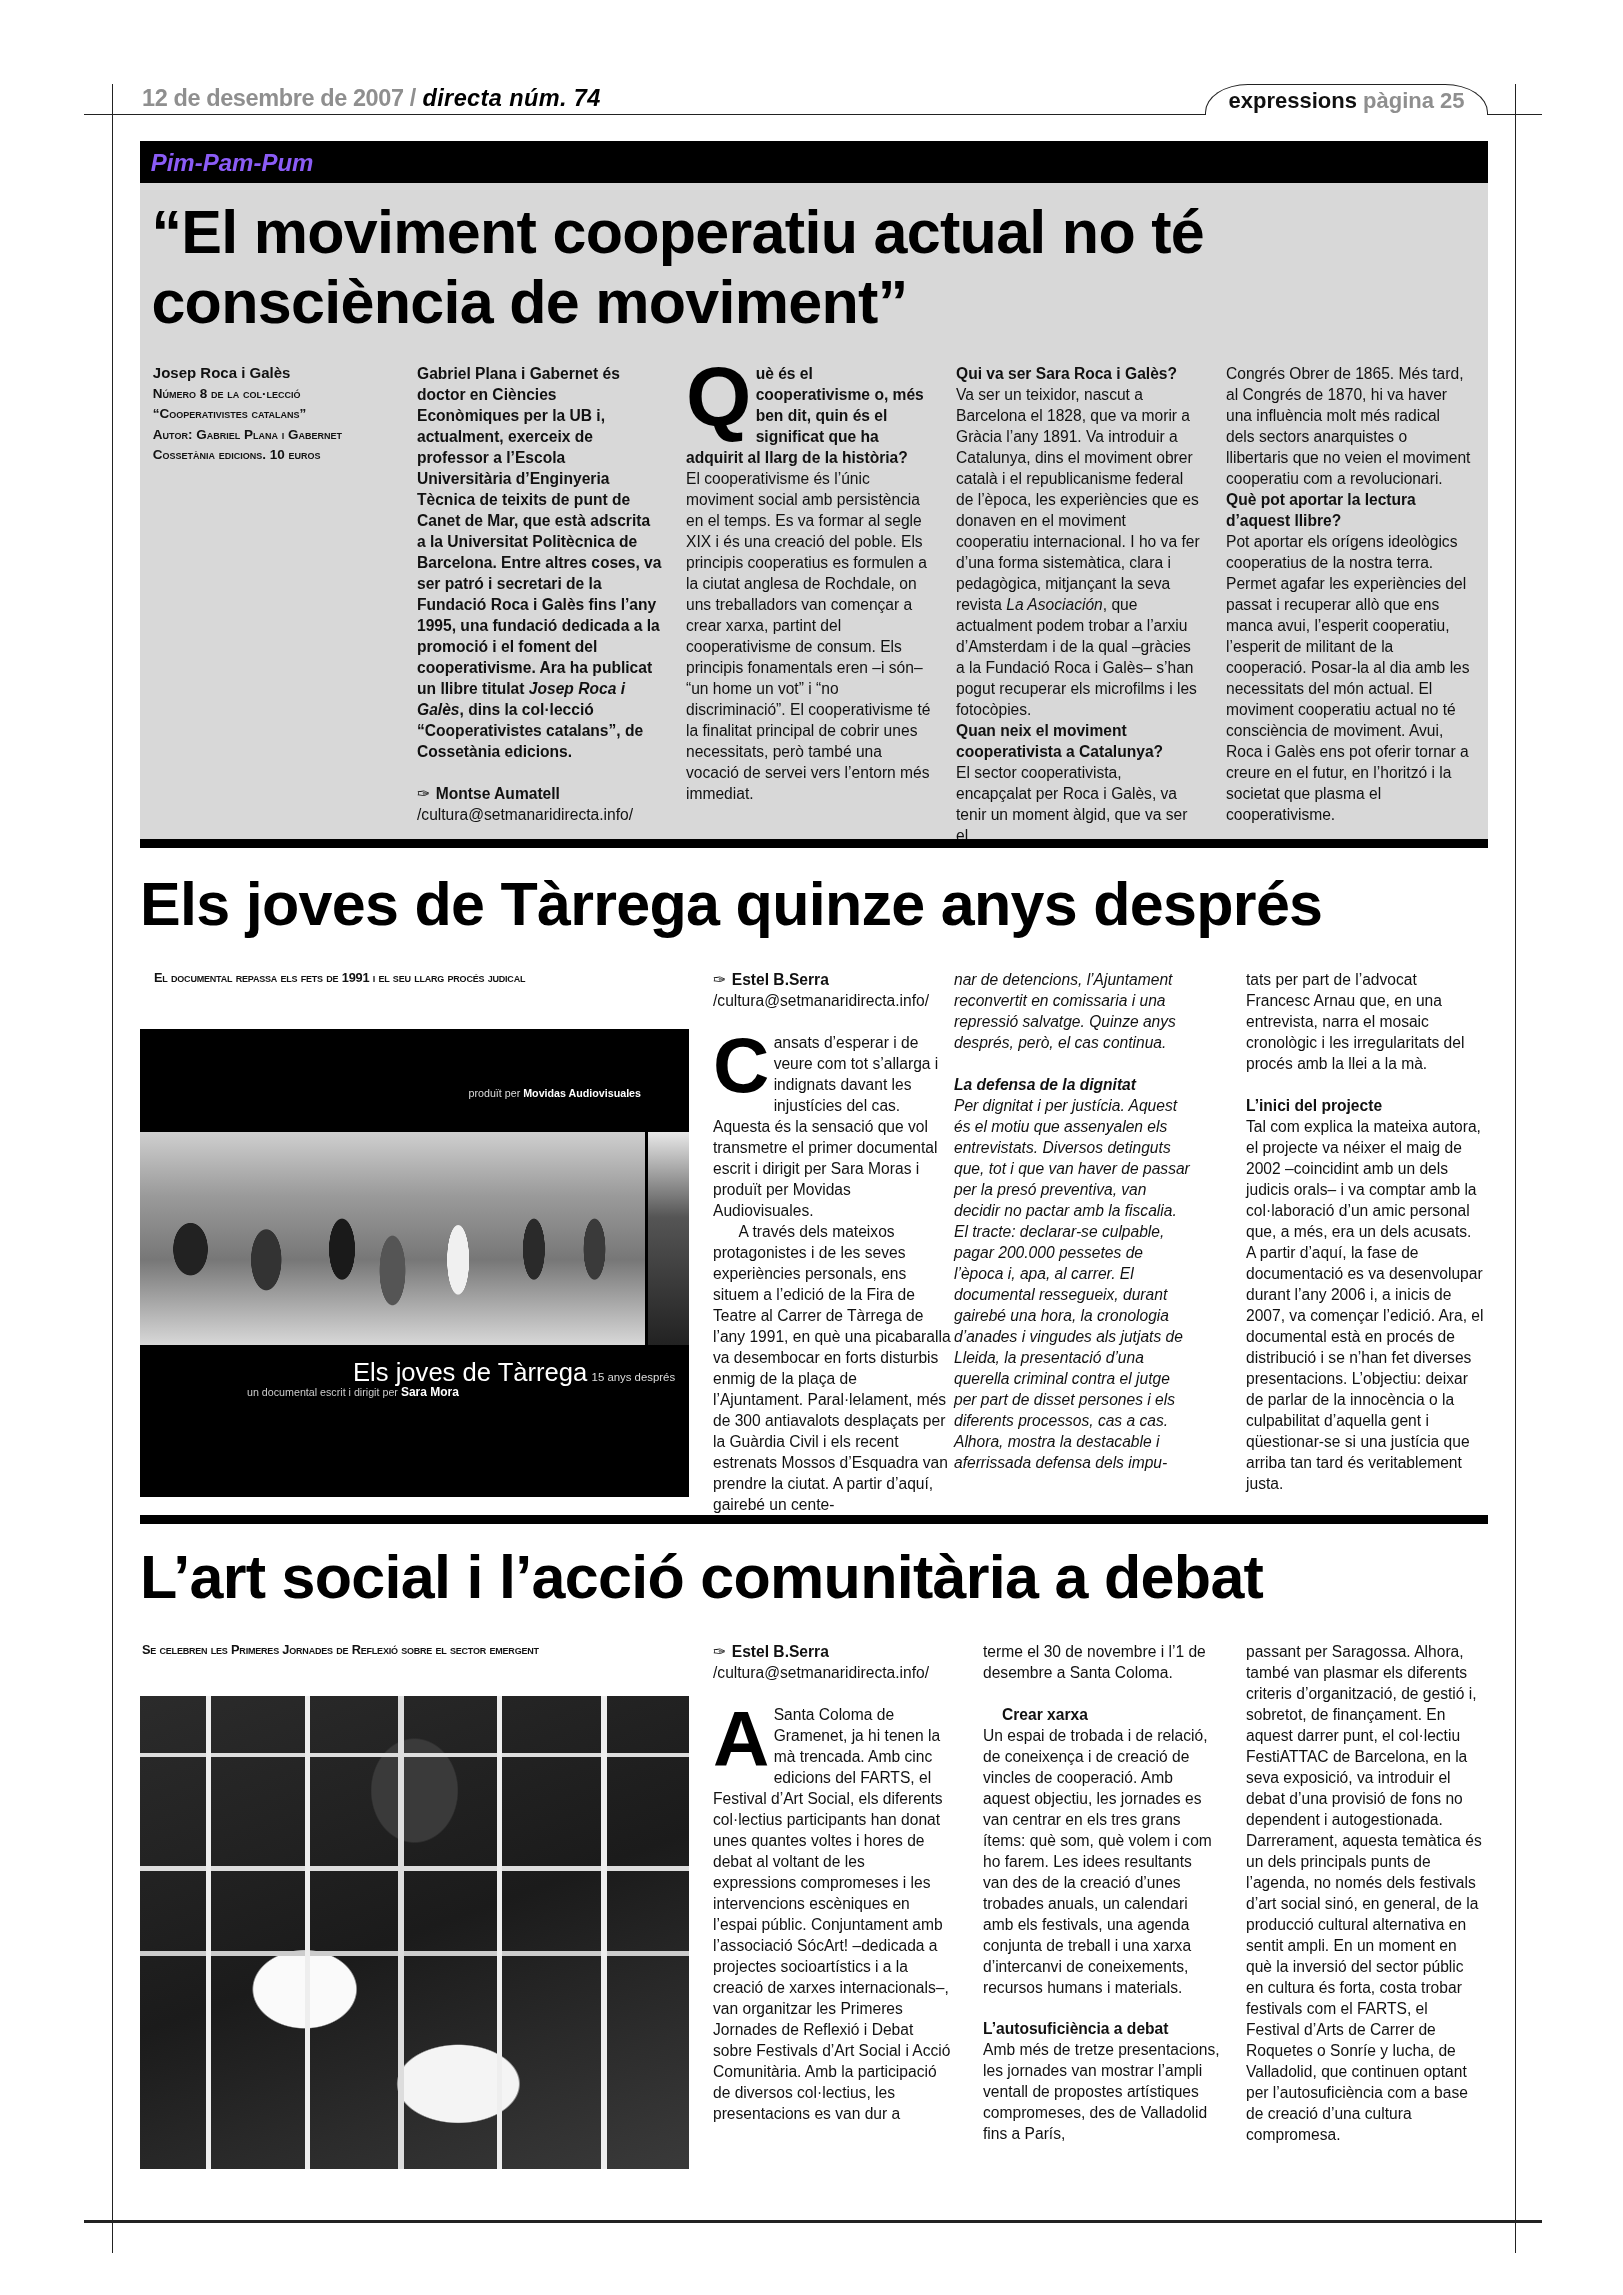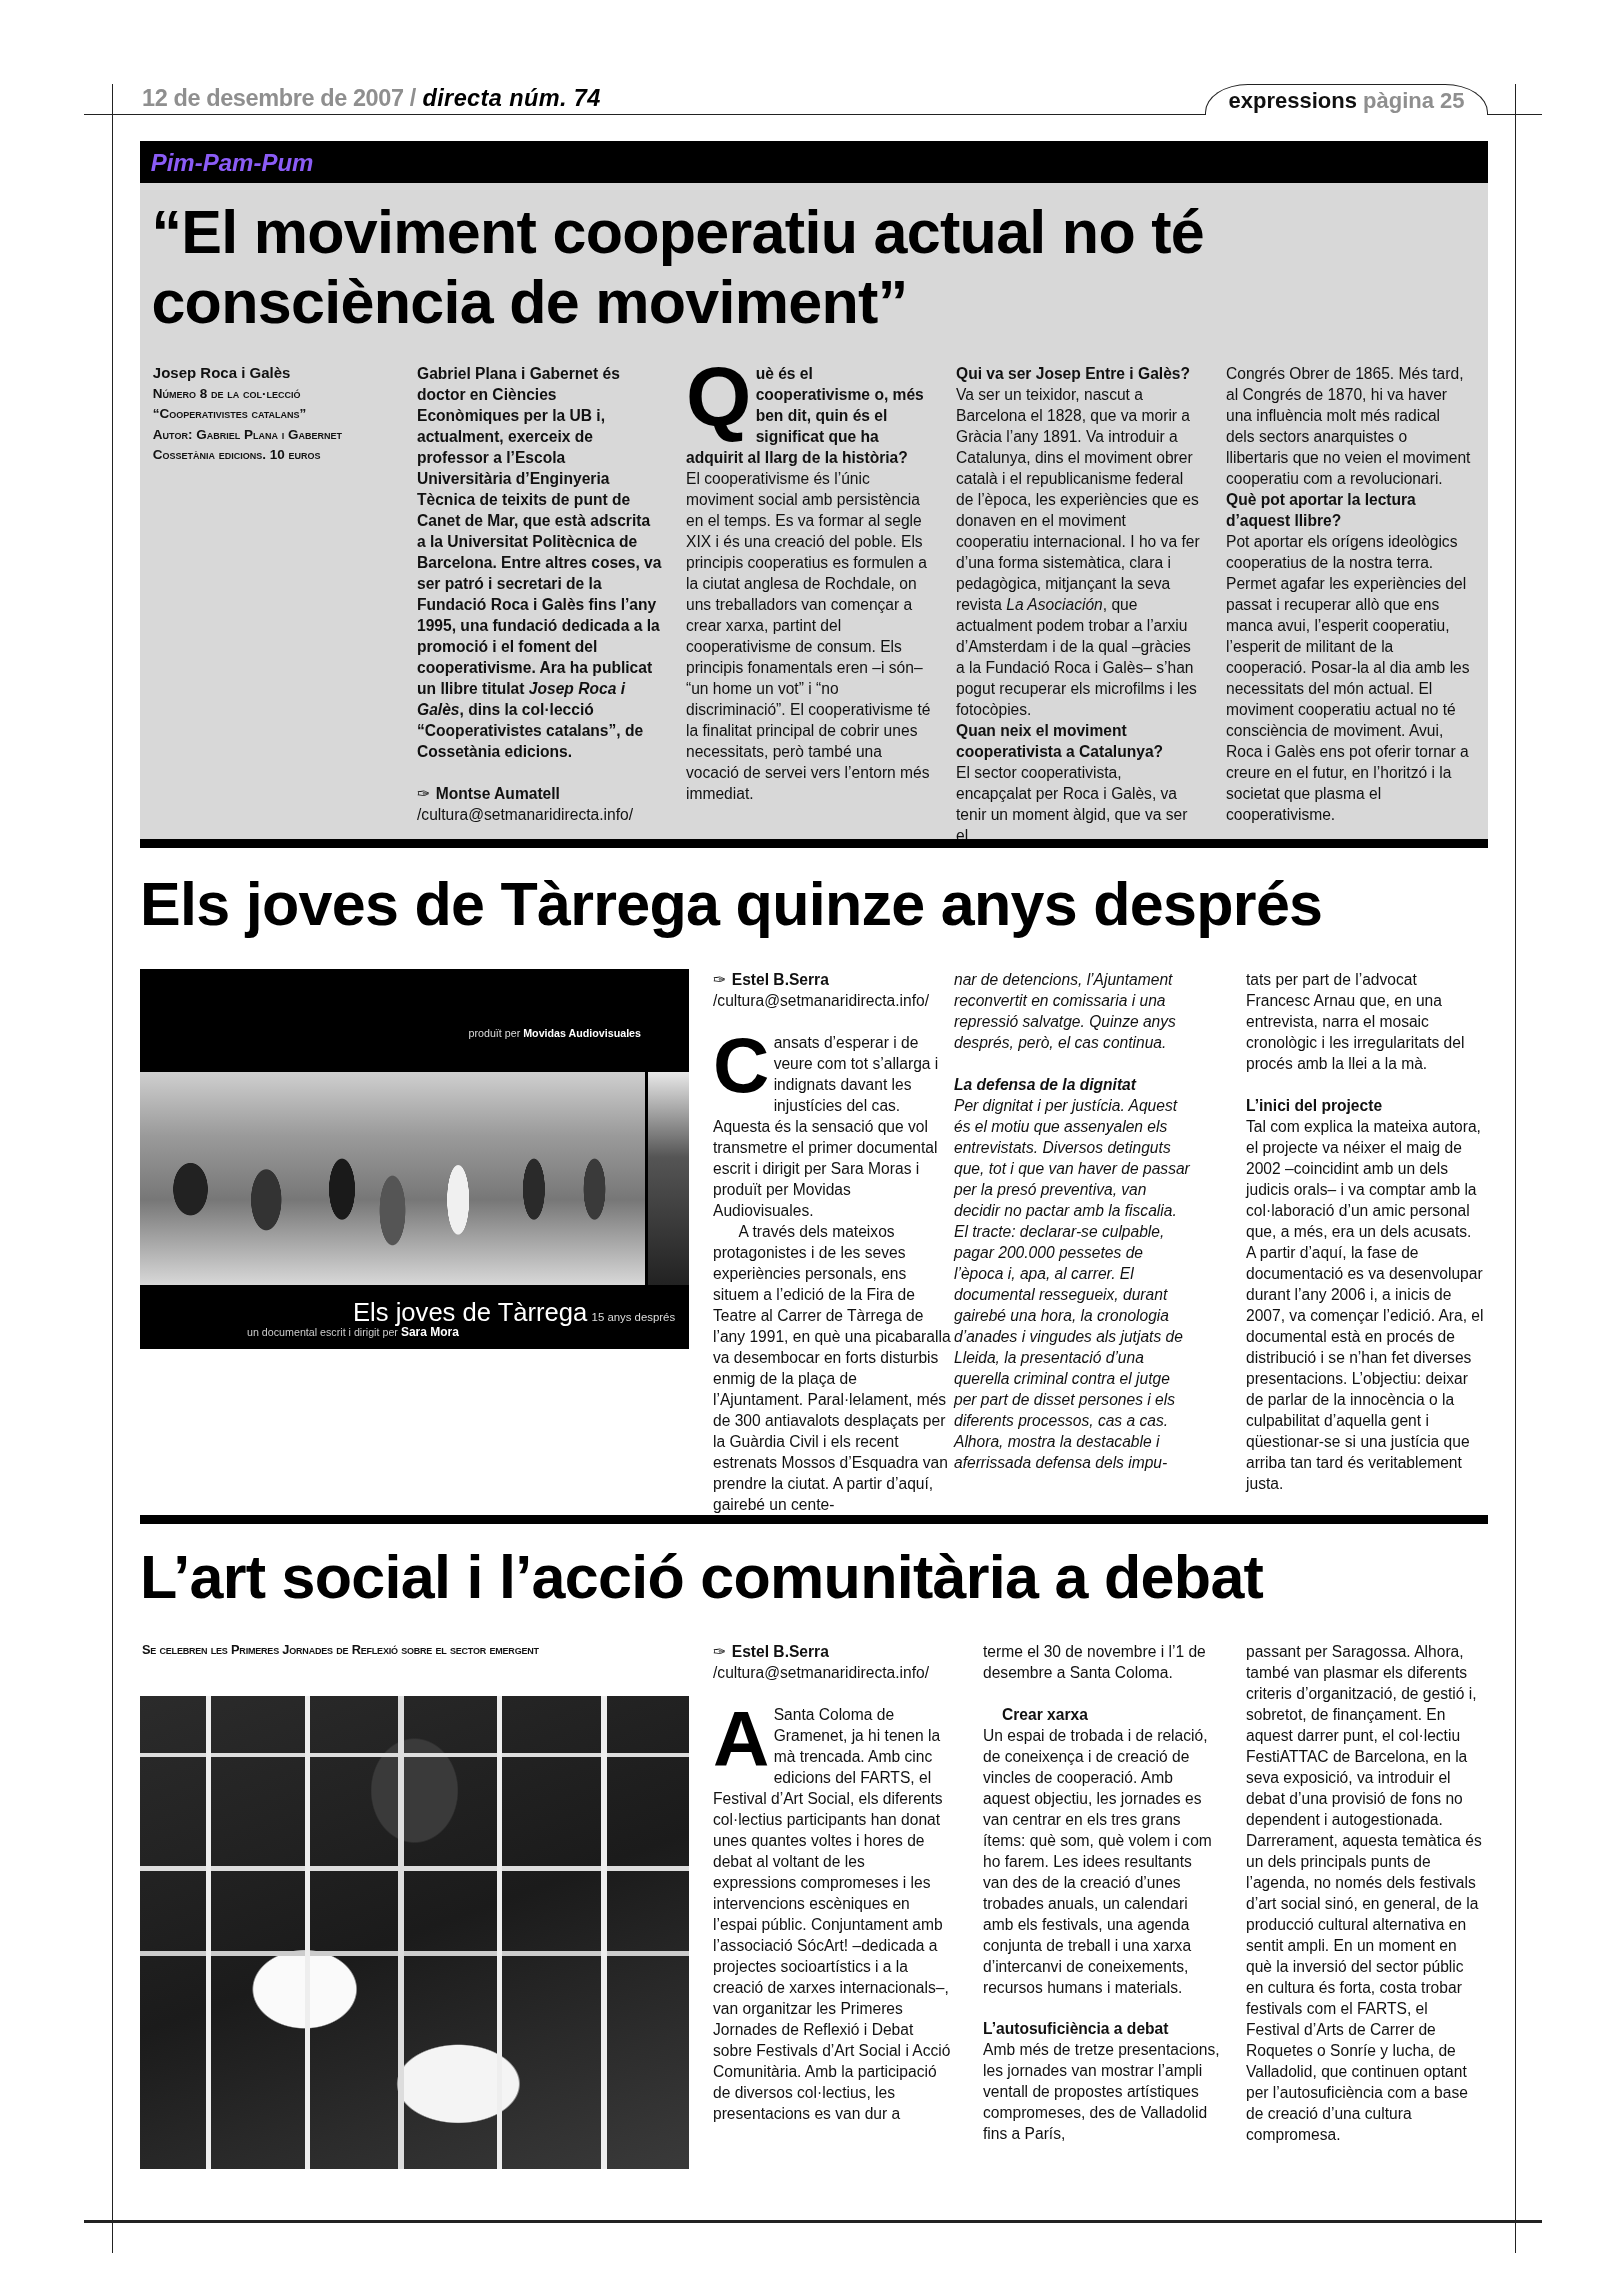--- a/index.html
+++ b/index.html
@@ -56,21 +56,21 @@
 
   
   .art-title { position:absolute; left:140px; font-size:61px; line-height:71px; font-weight:bold;
                letter-spacing:-0.7px; color:#000; white-space:nowrap; }
   .art-sub { position:absolute; left:142px; font-size:12.8px; line-height:17px; font-weight:bold;
              font-variant:small-caps; white-space:nowrap; letter-spacing:-0.2px; }
   .acol { position:absolute; font-size:15.6px; line-height:21px; width:238px; }
   .acol p { margin:0; }
 
   
-  .photo1 { position:absolute; left:140px; top:969px; width:549px; height:380px; background:#000; overflow:hidden; }
+  .photo1 { position:absolute; left:140px; top:1029px; width:549px; height:468px; background:#000; overflow:hidden; }
   .photo1 .scene { position:absolute; left:0; top:103px; width:505px; height:213px;
                    background:
                      radial-gradient(ellipse 28.4px 43px at 10% 55%, #222 60%, transparent 62%),
                      radial-gradient(ellipse 25px 50px at 25% 60%, #333 60%, transparent 62%),
                      radial-gradient(ellipse 21.3px 50px at 40% 55%, #1a1a1a 60%, transparent 62%),
                      radial-gradient(ellipse 21.3px 57px at 50% 65%, #555 60%, transparent 62%),
                      radial-gradient(ellipse 18px 57px at 63% 60%, #f0f0f0 60%, transparent 62%),
                      radial-gradient(ellipse 18px 50px at 78% 55%, #2a2a2a 60%, transparent 62%),
                      radial-gradient(ellipse 18px 50px at 90% 55%, #3a3a3a 60%, transparent 62%),
                      linear-gradient(180deg, #cfcfcf 0%, #9a9a9a 30%, #777 60%, #d8d8d8 100%); }
@@ -131,21 +131,21 @@
     </div>
   </div>
 
   <div class="col qcol1">
     <span class="dropcap dropQ">Q</span>
     <p class="b">uè és el cooperativisme o, més ben dit, quin és el significat que ha adquirit al llarg de la història?</p>
     <p>El cooperativisme és l’únic moviment social amb persistència en el temps. Es va formar al segle XIX i és una creació del poble. Els principis cooperatius es formulen a la ciutat anglesa de Rochdale, on uns treballadors van començar a crear xarxa, partint del cooperativisme de consum. Els principis fonamentals eren –i són– “un home un vot” i “no discriminació”. El cooperativisme té la finalitat principal de cobrir unes necessitats, però també una vocació de servei vers l’entorn més immediat.</p>
   </div>
 
   <div class="col qcol2">
-    <p class="b">Qui va ser Josep Entre i Galès?</p>
+    <p class="b">Qui va ser Sara Roca i Galès?</p>
     <p><span>Va ser un teixidor, nascut a Barcelona el 1828, que va morir a Gràcia l’any 1891. Va introduir a Catalunya, dins el moviment obrer català i el republicanisme federal de l’època, les experiències que es donaven en el moviment cooperatiu internacional. I ho va fer d’una forma sistemàtica, clara i pedagògica, mitjançant la seva revista </span><span class="i">La Asociación</span><span>, que actualment podem trobar a l’arxiu d’Amsterdam i de la qual –gràcies a la Fundació Roca i Galès– s’han pogut recuperar els microfilms i les fotocòpies.</span></p>
     <p class="b">Quan neix el moviment cooperativista a Catalunya?</p>
     <p>El sector cooperativista, encapçalat per Roca i Galès, va tenir un moment àlgid, que va ser el</p>
   </div>
 
   <div class="col qcol3">
     <p>Congrés Obrer de 1865. Més tard, al Congrés de 1870, hi va haver una influència molt més radical dels sectors anarquistes o llibertaris que no veien el moviment cooperatiu com a revolucionari.</p>
     <p class="b">Què pot aportar la lectura d’aquest llibre?</p>
     <p>Pot aportar els orígens ideològics cooperatius de la nostra terra. Permet agafar les experiències del passat i recuperar allò que ens manca avui, l’esperit cooperatiu, l’esperit de militant de la cooperació. Posar-la al dia amb les necessitats del món actual. El moviment cooperatiu actual no té consciència de moviment. Avui, Roca i Galès ens pot oferir tornar a creure en el futur, en l’horitzó i la societat que plasma el cooperativisme.</p>
   </div>

